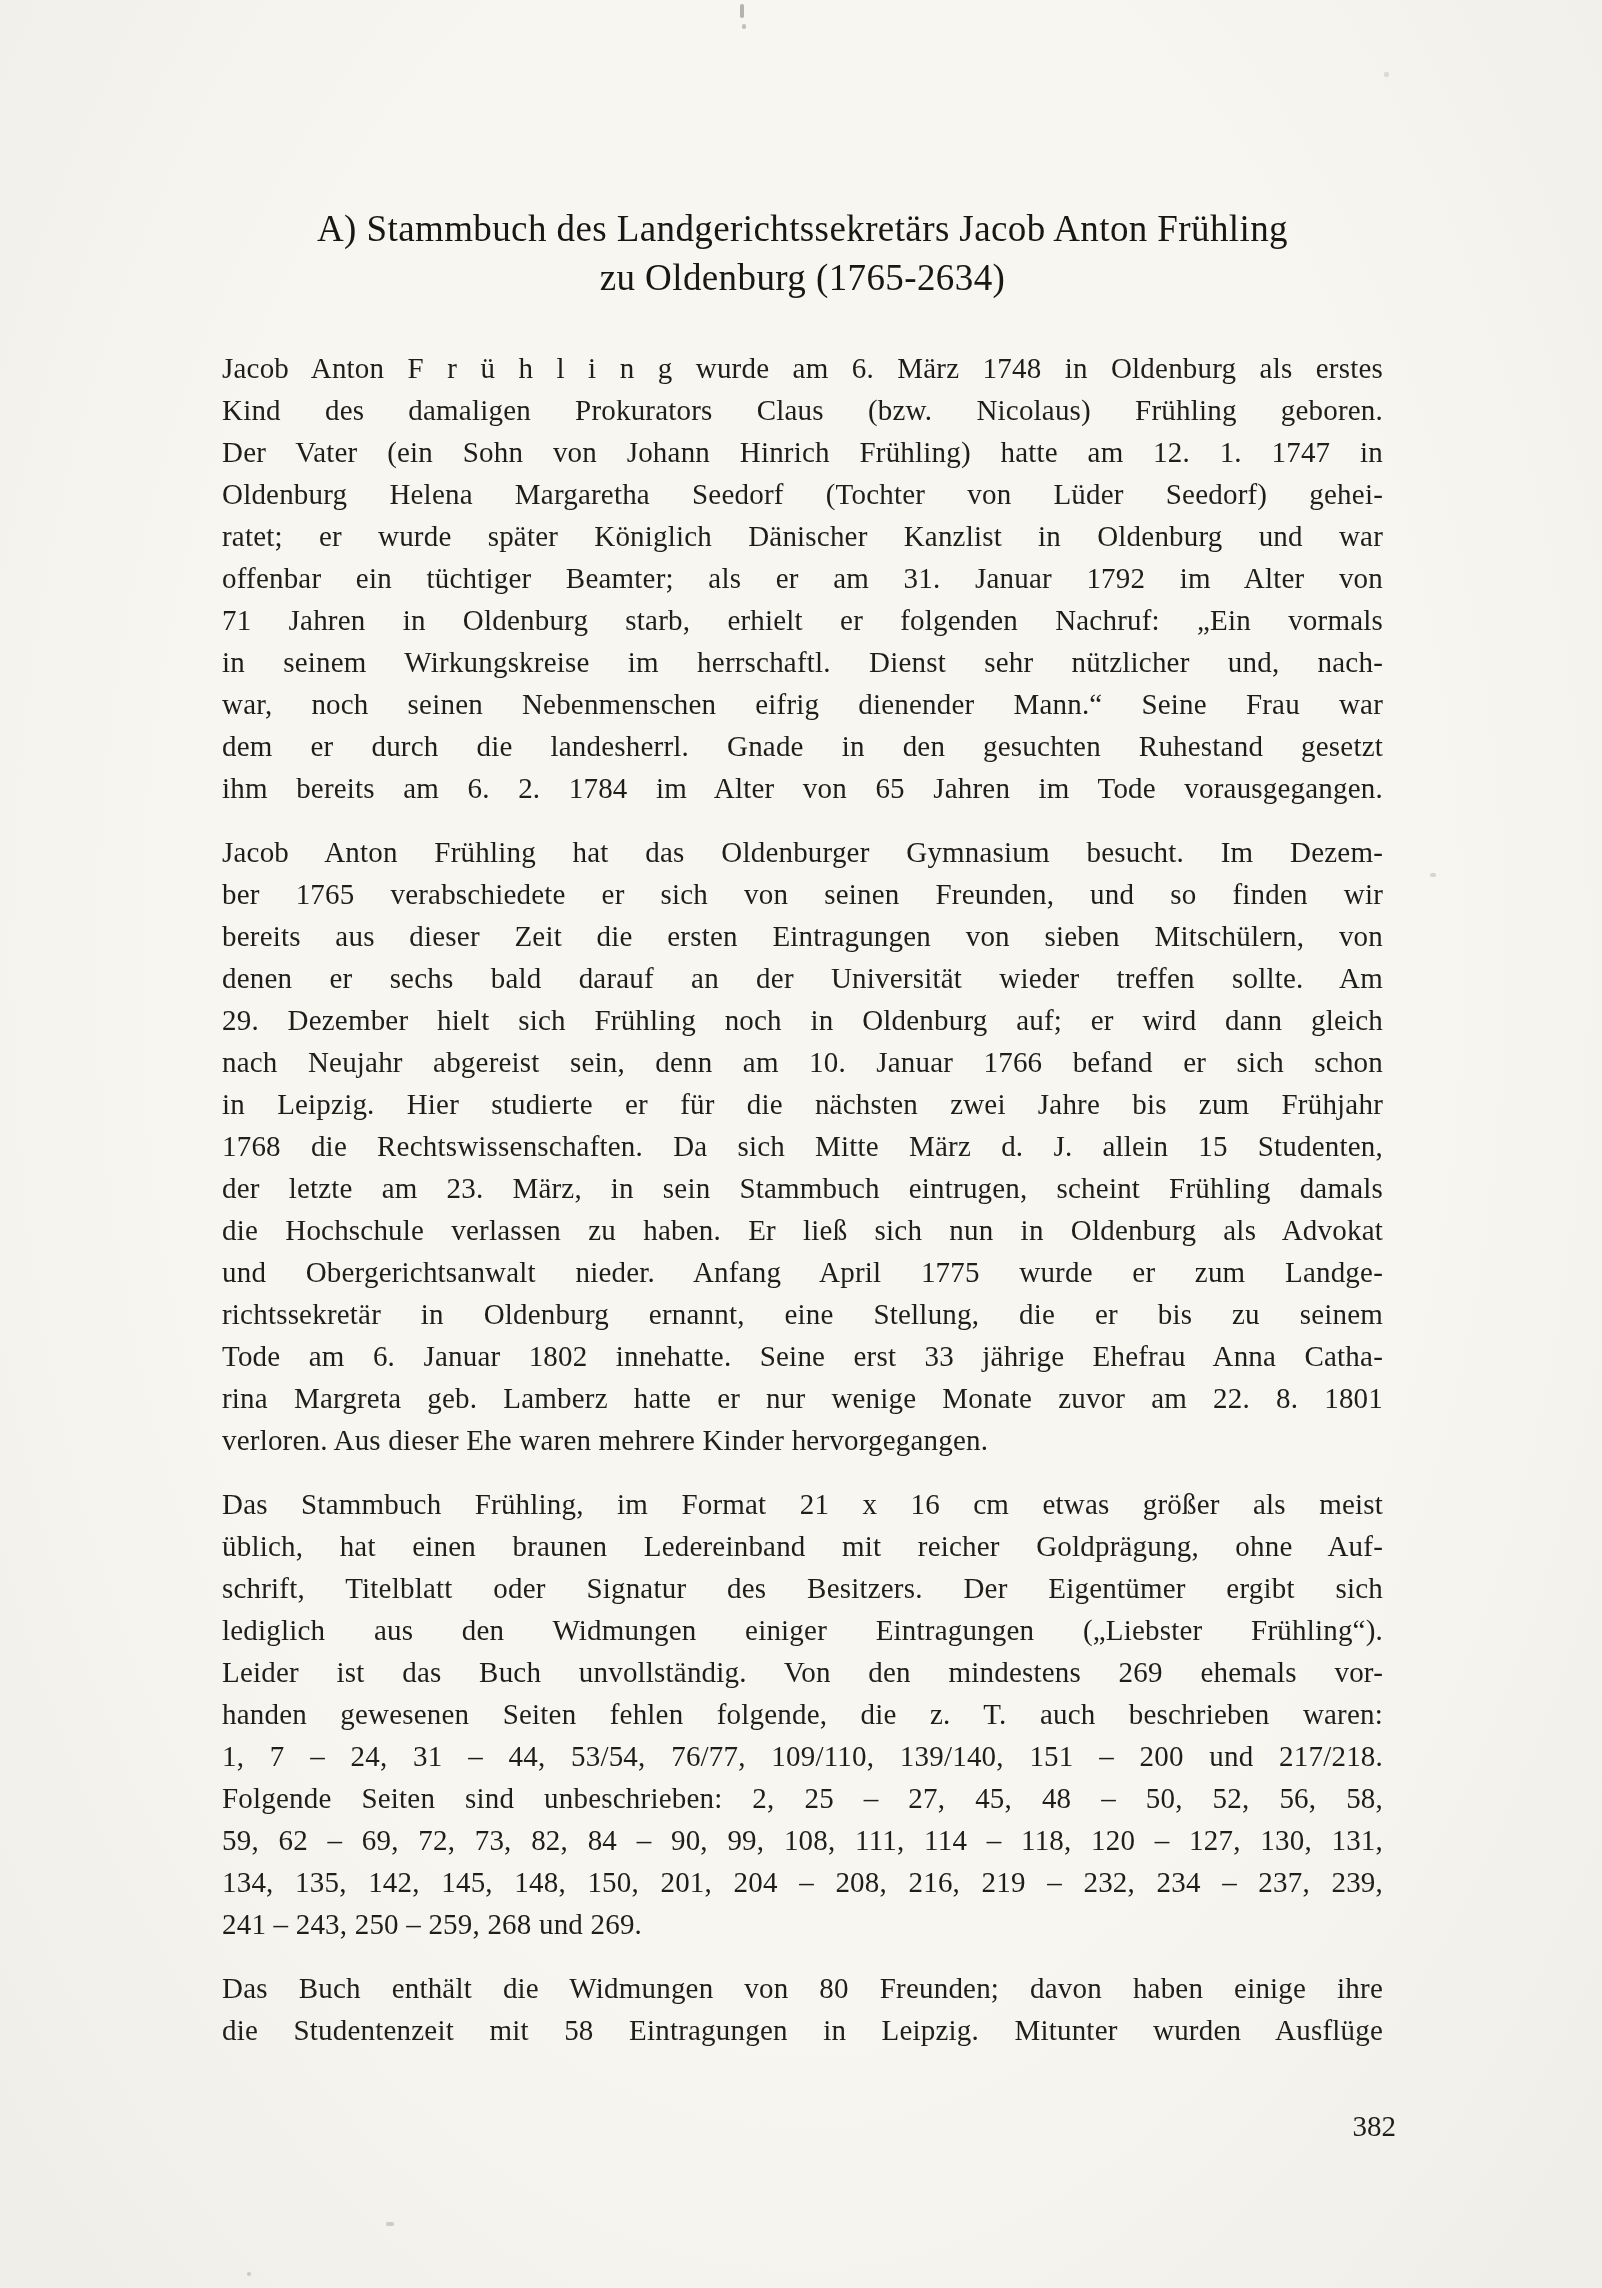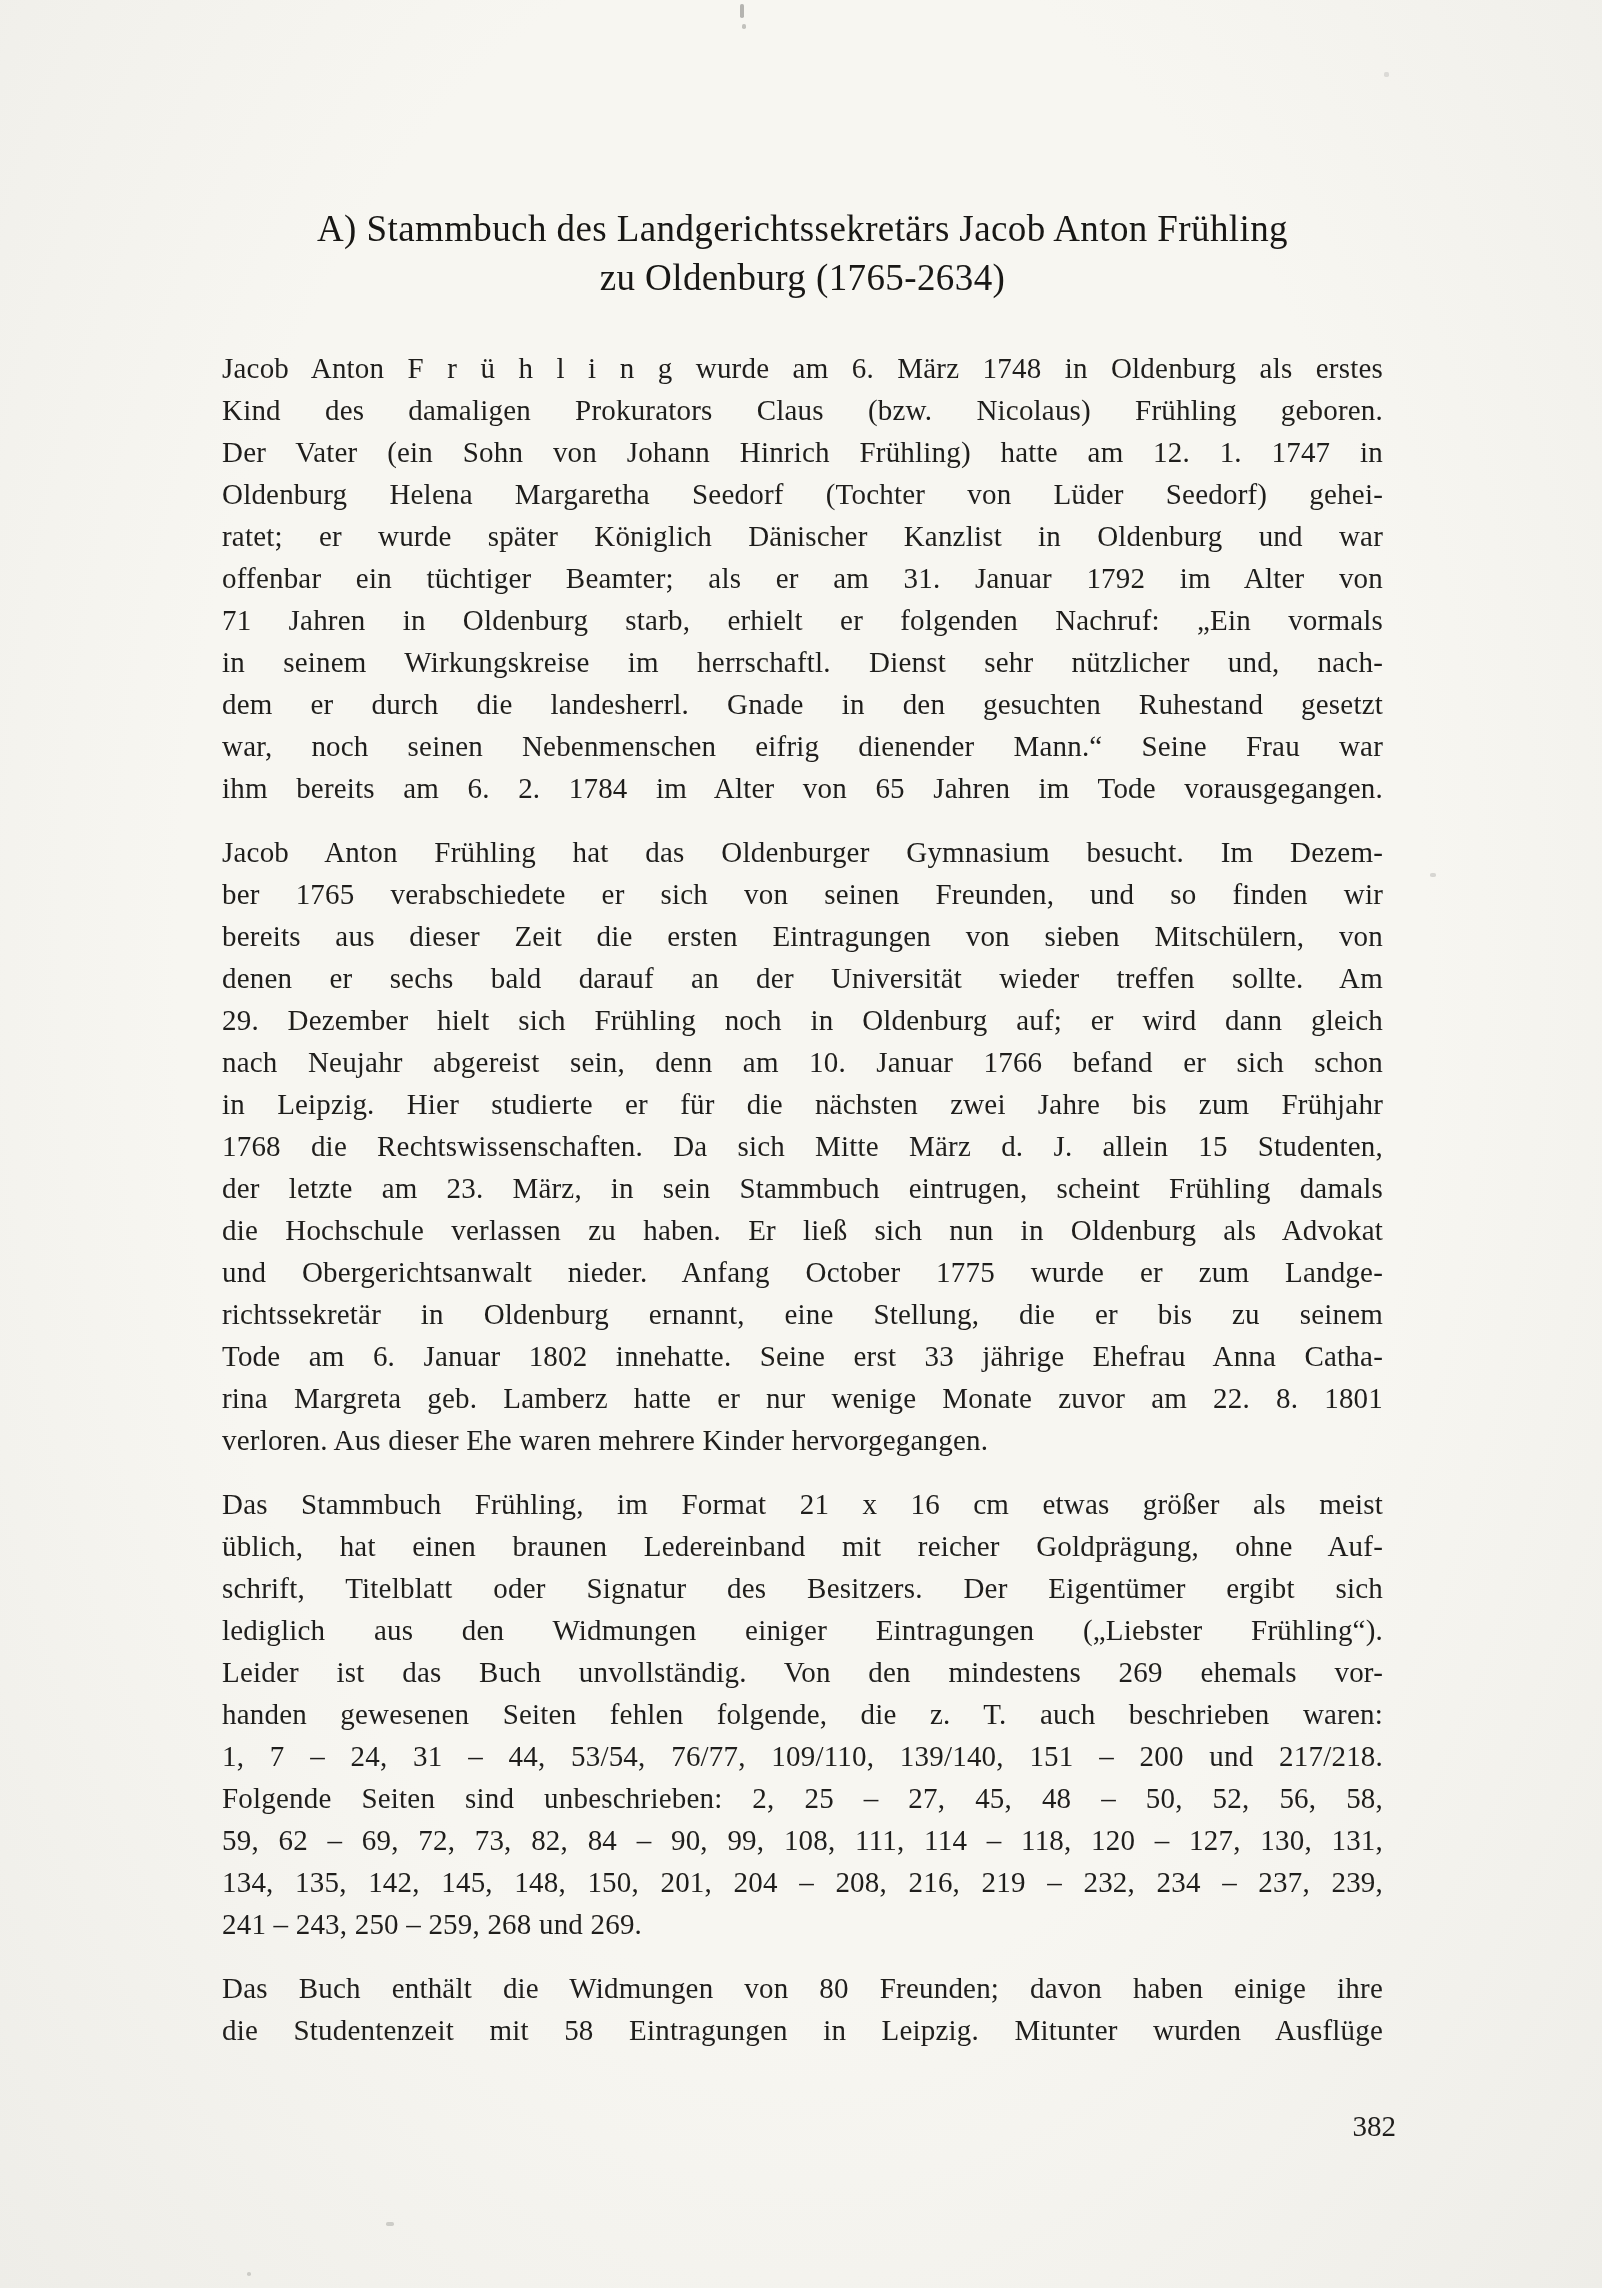--- a/index.html
+++ b/index.html
@@ -99,37 +99,37 @@
 
     <div class="para">
       <div class="line">Jacob Anton F r ü h l i n g wurde am 6. März 1748 in Oldenburg als erstes</div>
       <div class="line">Kind des damaligen Prokurators Claus (bzw. Nicolaus) Frühling geboren.</div>
       <div class="line">Der Vater (ein Sohn von Johann Hinrich Frühling) hatte am 12. 1. 1747 in</div>
       <div class="line">Oldenburg Helena Margaretha Seedorf (Tochter von Lüder Seedorf) gehei-</div>
       <div class="line">ratet; er wurde später Königlich Dänischer Kanzlist in Oldenburg und war</div>
       <div class="line">offenbar ein tüchtiger Beamter; als er am 31. Januar 1792 im Alter von</div>
       <div class="line">71 Jahren in Oldenburg starb, erhielt er folgenden Nachruf: „Ein vormals</div>
       <div class="line">in seinem Wirkungskreise im herrschaftl. Dienst sehr nützlicher und, nach-</div>
+      <div class="line">war, noch seinen Nebenmenschen eifrig dienender Mann.“ Seine Frau war</div>
       <div class="line">dem er durch die landesherrl. Gnade in den gesuchten Ruhestand gesetzt</div>
-      <div class="line">war, noch seinen Nebenmenschen eifrig dienender Mann.“ Seine Frau war</div>
       <div class="line">ihm bereits am 6. 2. 1784 im Alter von 65 Jahren im Tode vorausgegangen.</div>
     </div>
 
     <div class="para">
       <div class="line">Jacob Anton Frühling hat das Oldenburger Gymnasium besucht. Im Dezem-</div>
       <div class="line">ber 1765 verabschiedete er sich von seinen Freunden, und so finden wir</div>
       <div class="line">bereits aus dieser Zeit die ersten Eintragungen von sieben Mitschülern, von</div>
       <div class="line">denen er sechs bald darauf an der Universität wieder treffen sollte. Am</div>
       <div class="line">29. Dezember hielt sich Frühling noch in Oldenburg auf; er wird dann gleich</div>
       <div class="line">nach Neujahr abgereist sein, denn am 10. Januar 1766 befand er sich schon</div>
       <div class="line">in Leipzig. Hier studierte er für die nächsten zwei Jahre bis zum Frühjahr</div>
       <div class="line">1768 die Rechtswissenschaften. Da sich Mitte März d. J. allein 15 Studenten,</div>
       <div class="line">der letzte am 23. März, in sein Stammbuch eintrugen, scheint Frühling damals</div>
       <div class="line">die Hochschule verlassen zu haben. Er ließ sich nun in Oldenburg als Advokat</div>
-      <div class="line">und Obergerichtsanwalt nieder. Anfang October 1775 wurde er zum Landge-</div>
+      <div class="line">und Obergerichtsanwalt nieder. Anfang April 1775 wurde er zum Landge-</div>
       <div class="line">richtssekretär in Oldenburg ernannt, eine Stellung, die er bis zu seinem</div>
       <div class="line">Tode am 6. Januar 1802 innehatte. Seine erst 33 jährige Ehefrau Anna Catha-</div>
       <div class="line">rina Margreta geb. Lamberz hatte er nur wenige Monate zuvor am 22. 8. 1801</div>
       <div class="line last">verloren. Aus dieser Ehe waren mehrere Kinder hervorgegangen.</div>
     </div>
 
     <div class="para">
       <div class="line">Das Stammbuch Frühling, im Format 21 x 16 cm etwas größer als meist</div>
       <div class="line">üblich, hat einen braunen Ledereinband mit reicher Goldprägung, ohne Auf-</div>
       <div class="line">schrift, Titelblatt oder Signatur des Besitzers. Der Eigentümer ergibt sich</div>

